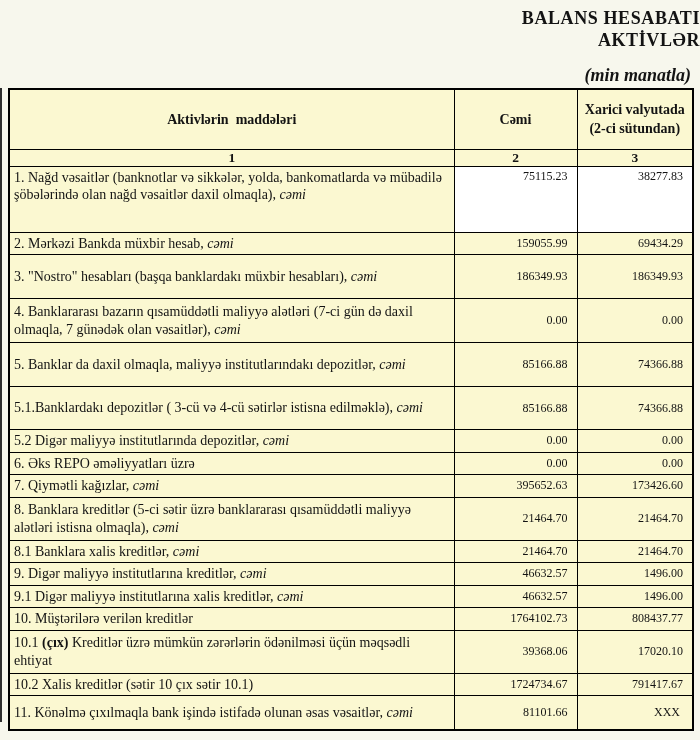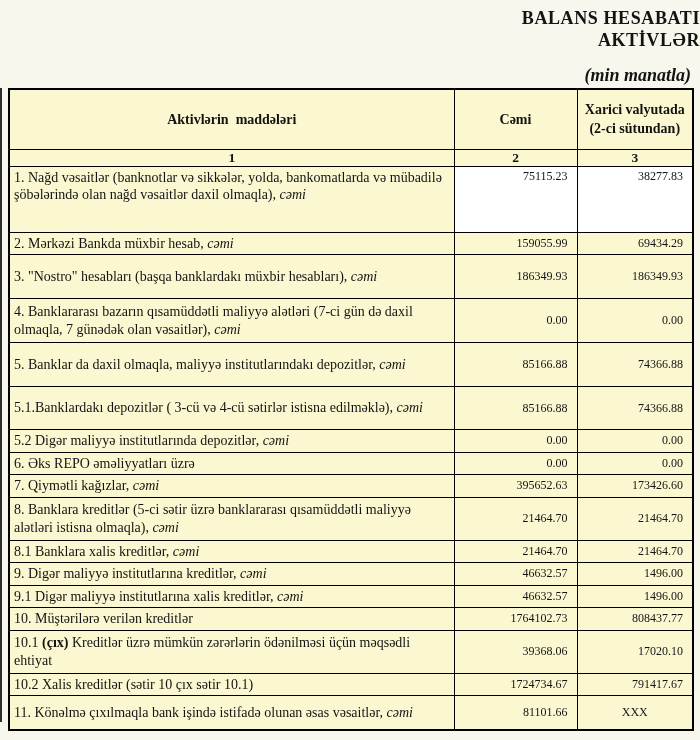--- a/index.html
+++ b/index.html
@@ -40,21 +40,21 @@
     height:16px;padding:0 4px;line-height:16px;
   }
   td.label{
     font-size:14px;padding:2px 5px 2px 4px;line-height:17.5px;
     vertical-align:middle;text-align:left;
   }
   td.num{
     font-size:12px;text-align:right;
     padding:2px 9px 2px 4px;vertical-align:middle;font-family:Liberation Serif, serif;
   }
-  td.num.center{text-align:center;padding-right:4px;}
+  td.num.center{padding-right:12px;}
   td.white{background:var(--row1-fill,#ffffff);}
   tr.top td{vertical-align:top;}
   span.italic{font-style:italic;}
   span.bold{font-weight:bold;}
 </style>
 </head>
 <body style="--page-bg: #f7f7ed; --cell-fill: #fbf8d1; --row1-fill: #ffffff; --border: #000000; --text: #131313; --scan-line: #2e2e2e;">
 
 <div class="scan-line"></div>
 

